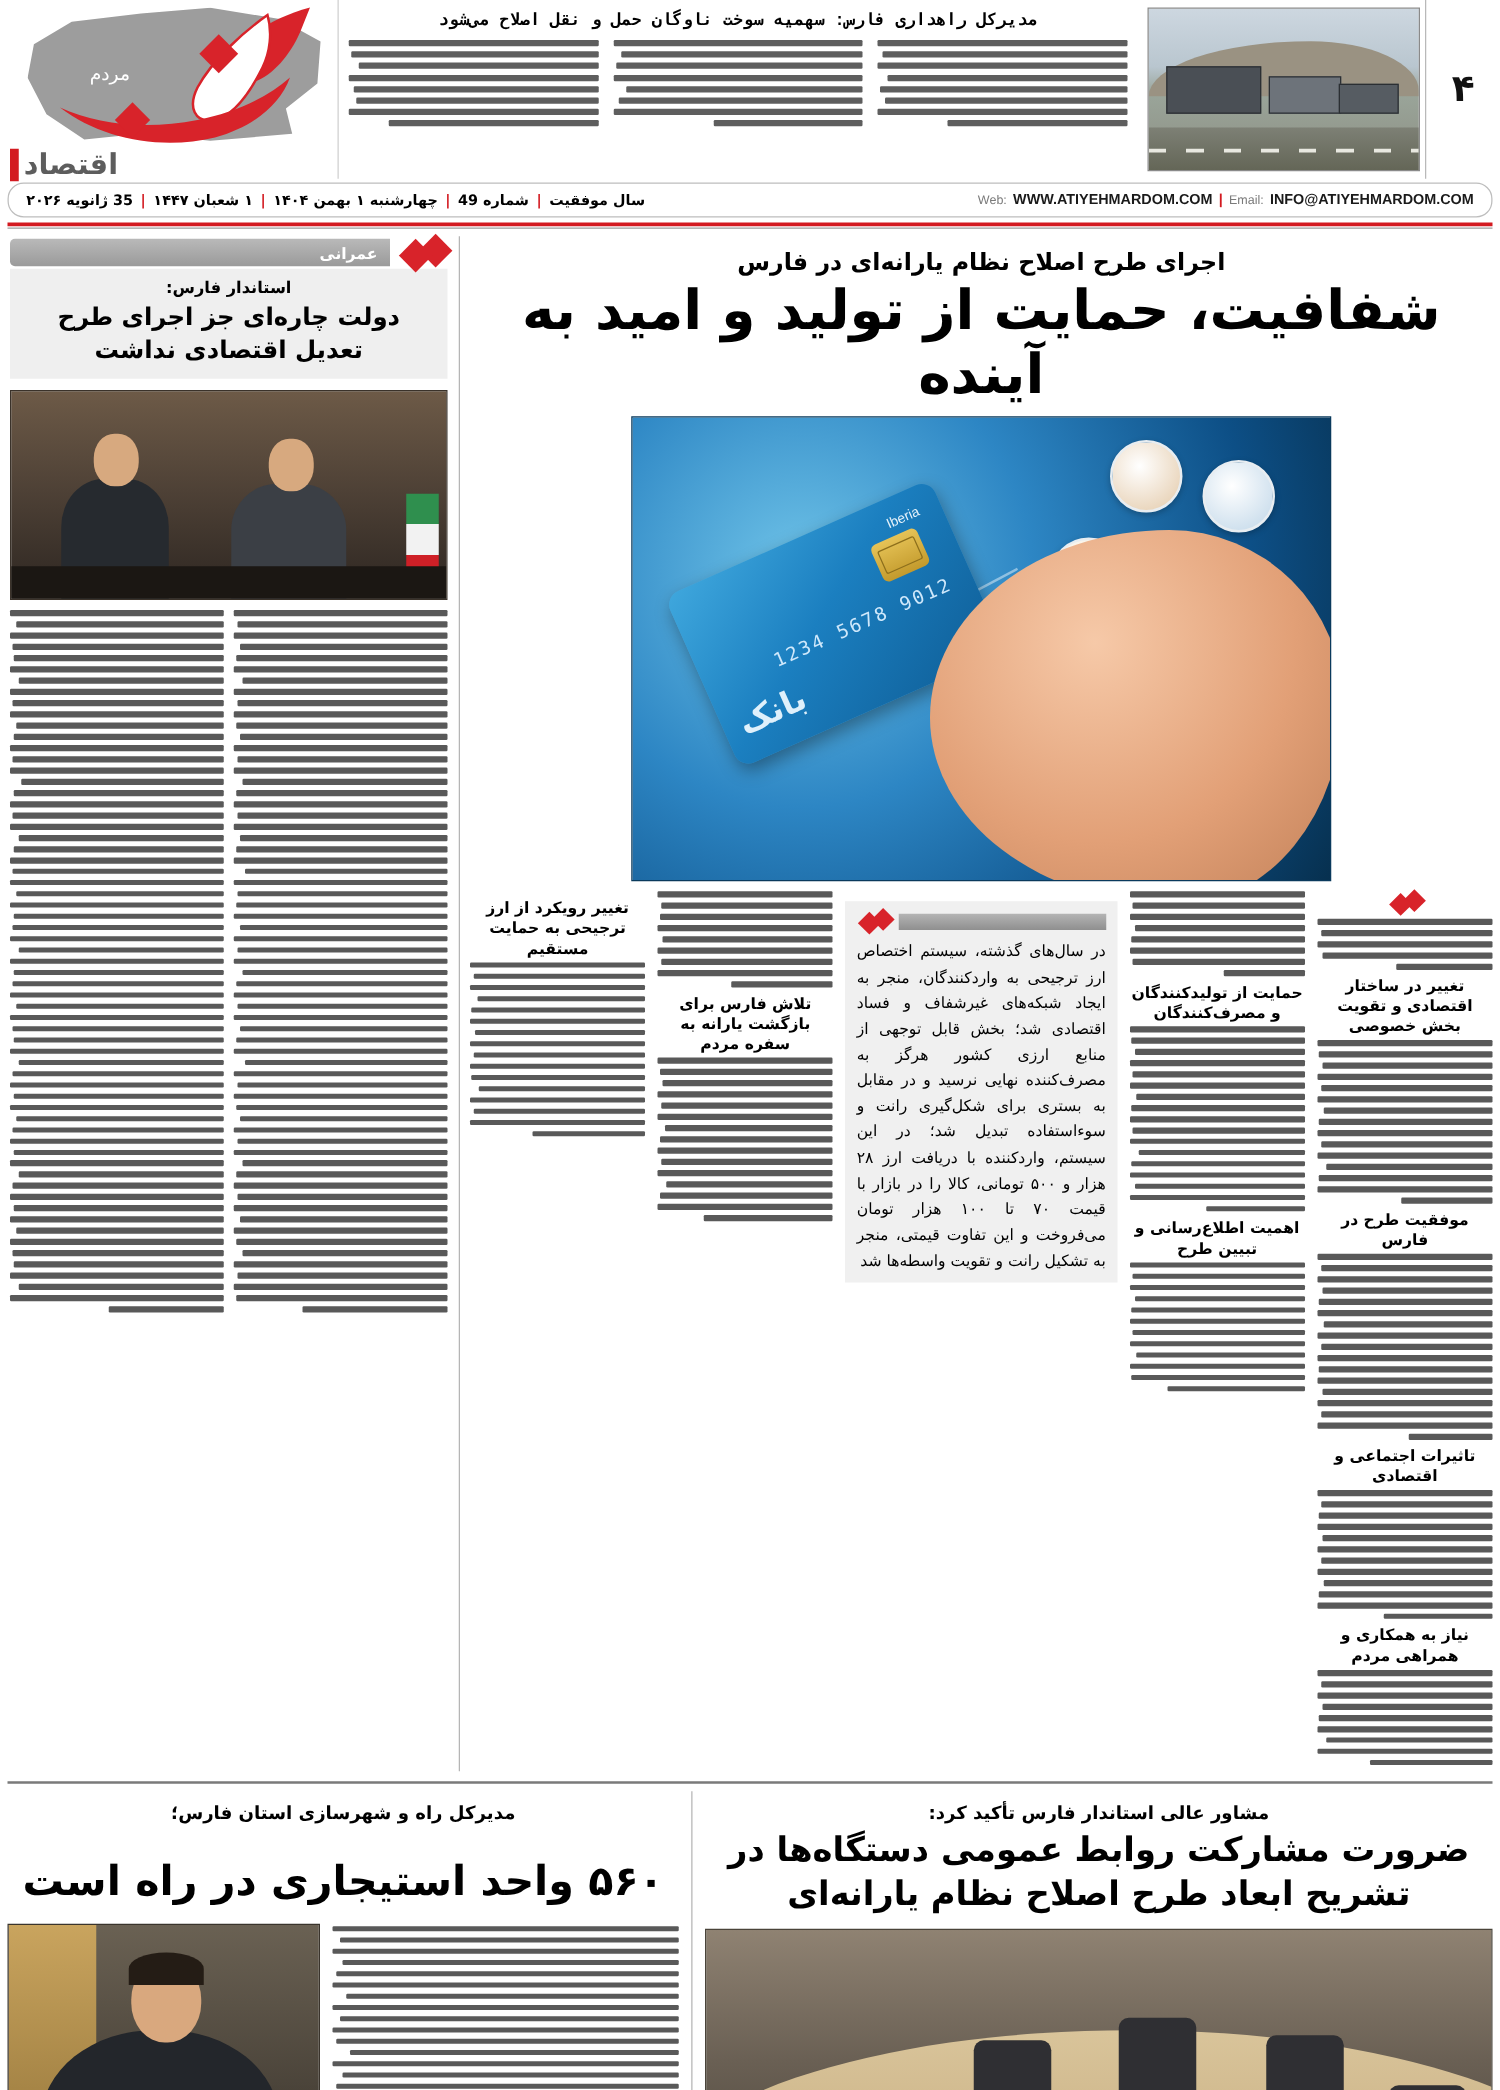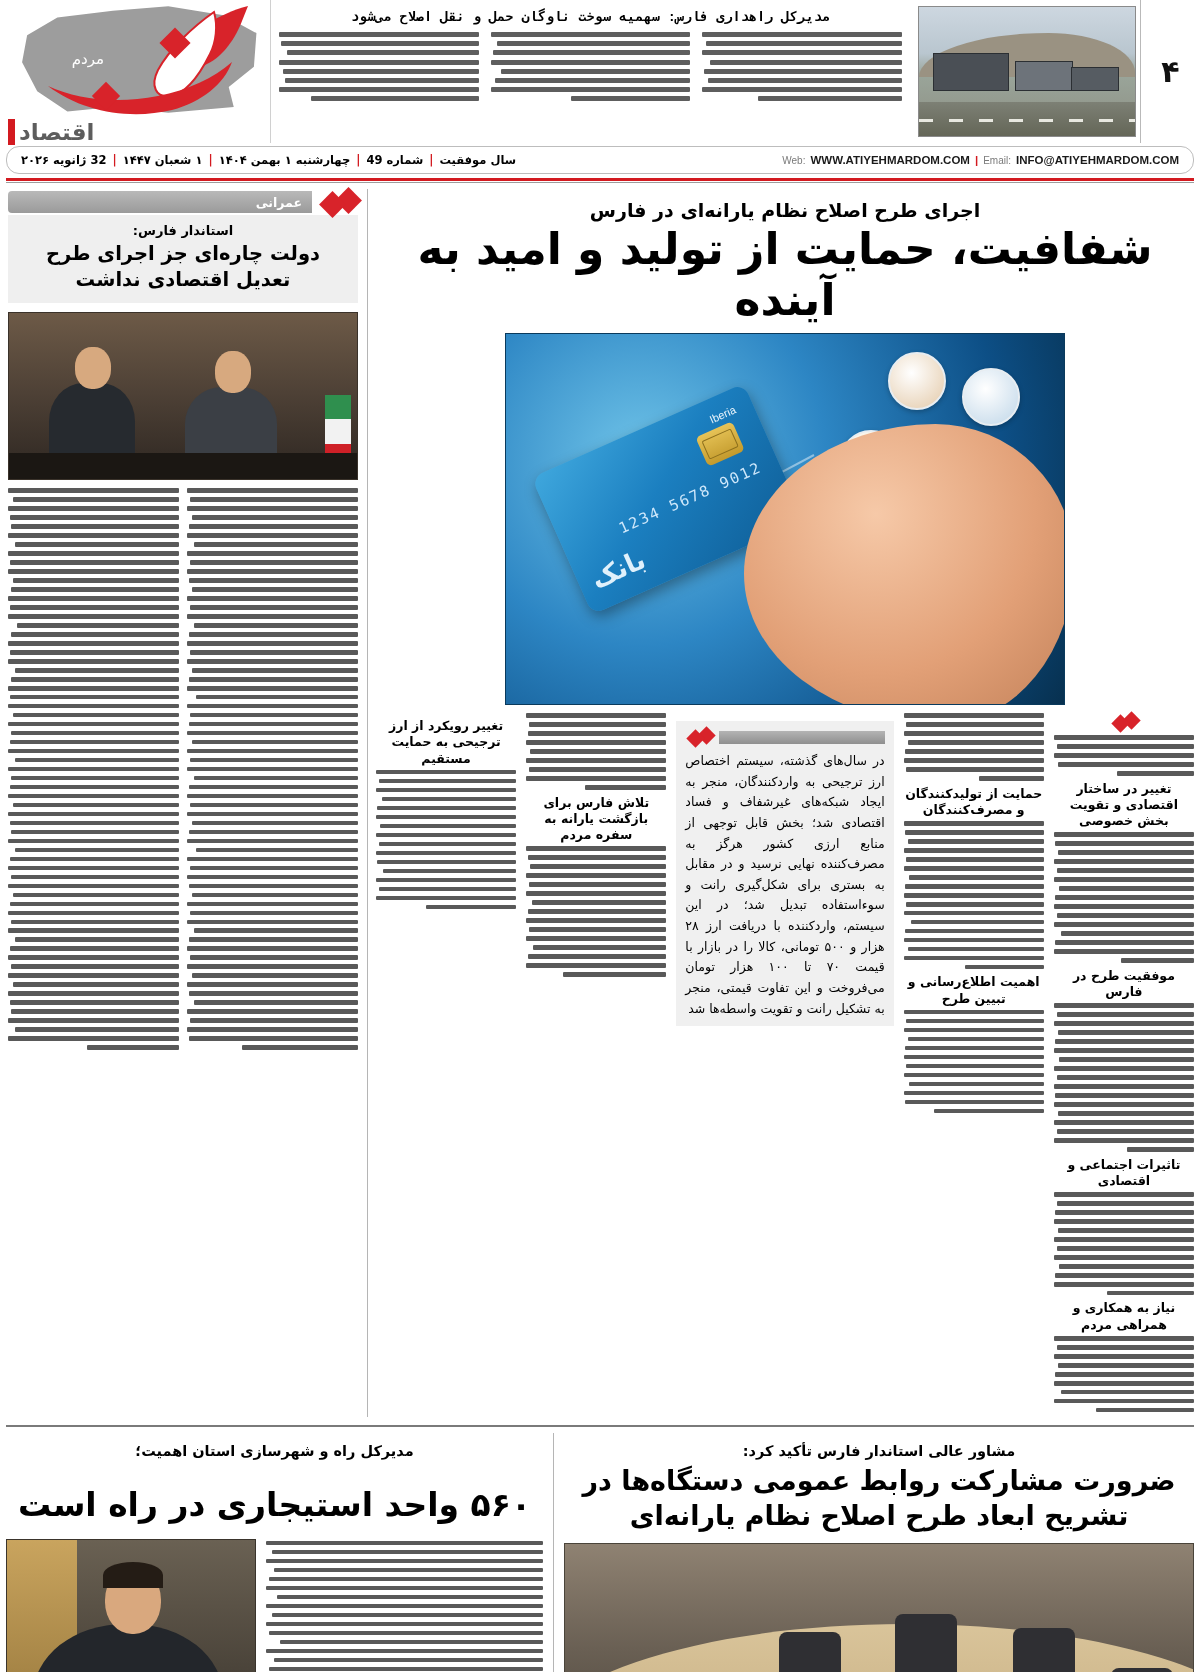--- a/index.html
+++ b/index.html
@@ -241,21 +241,21 @@
     </div>
     <div class="right">
       <span>سال موفقیت</span>
       <span class="sep">|</span>
       <span>شماره 49</span>
       <span class="sep">|</span>
       <span>چهارشنبه ۱ بهمن ۱۴۰۴</span>
       <span class="sep">|</span>
       <span>۱ شعبان ۱۴۴۷</span>
       <span class="sep">|</span>
-      <span>32 ژانویه ۲۰۲۶</span>
+      <span>35 ژانویه ۲۰۲۶</span>
     </div>
   </div>
 
   <div class="rule-red"></div>
   <div class="rule-thin"></div>
 
   <div class="main">
 
     <div class="main-left">
       <div class="kicker">اجرای طرح اصلاح نظام یارانه‌ای در فارس</div>
@@ -662,21 +662,21 @@
         <div class="chairback" style="left:214px;bottom:92px;"></div>
         <div class="chairback" style="left:330px;bottom:110px;"></div>
         <div class="chairback" style="left:448px;bottom:96px;"></div>
         <div class="chairback" style="left:546px;bottom:56px;"></div>
 
       </div>
 
     </div>
 
     <div class="br">
-      <div class="sec-kicker">مدیرکل راه و شهرسازی استان اهمیت؛</div>
+      <div class="sec-kicker">مدیرکل راه و شهرسازی استان فارس؛</div>
       <div class="sec-headline big">۵۶۰ واحد استیجاری در راه است</div>
 
       <div style="display:flex;gap:10px;align-items:flex-start;">
         <div style="flex:1;padding-top:14px;">
           <div class="body-lines">
             <span style="width:100%"></span>
               <span style="width:98%"></span>
               <span style="width:100%"></span>
             <span style="width:97%"></span>
               <span style="width:99%"></span>

